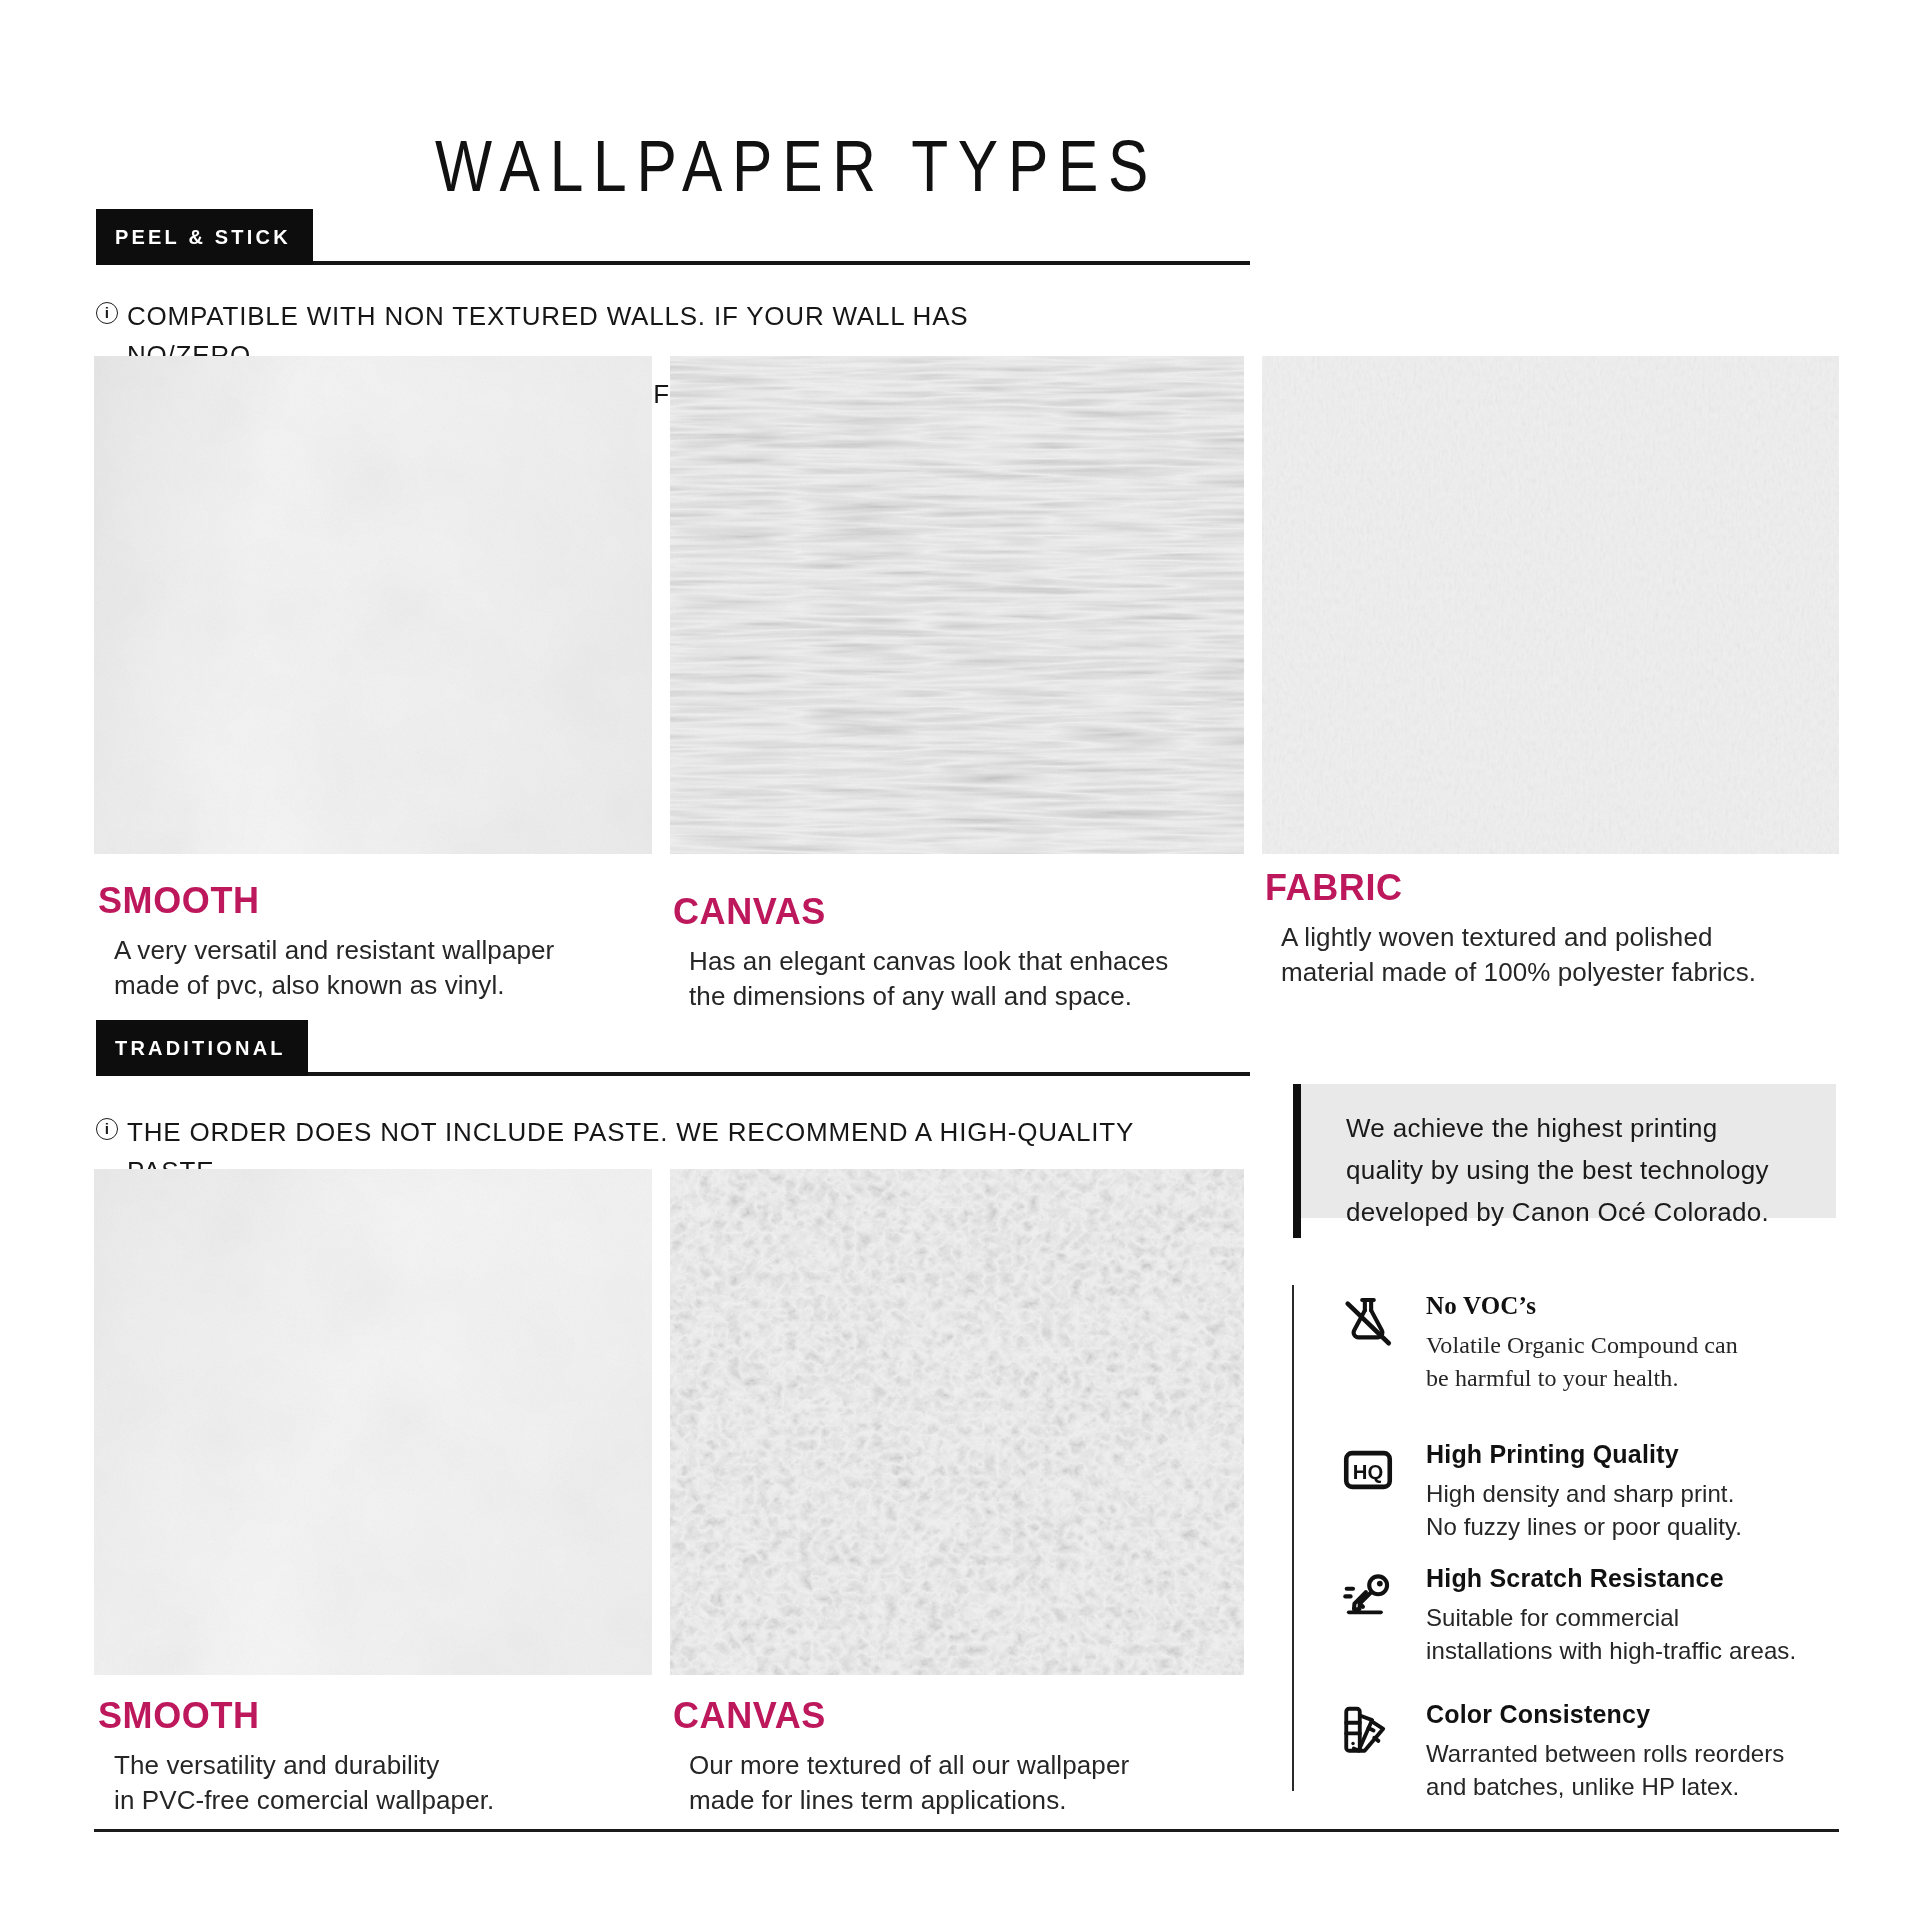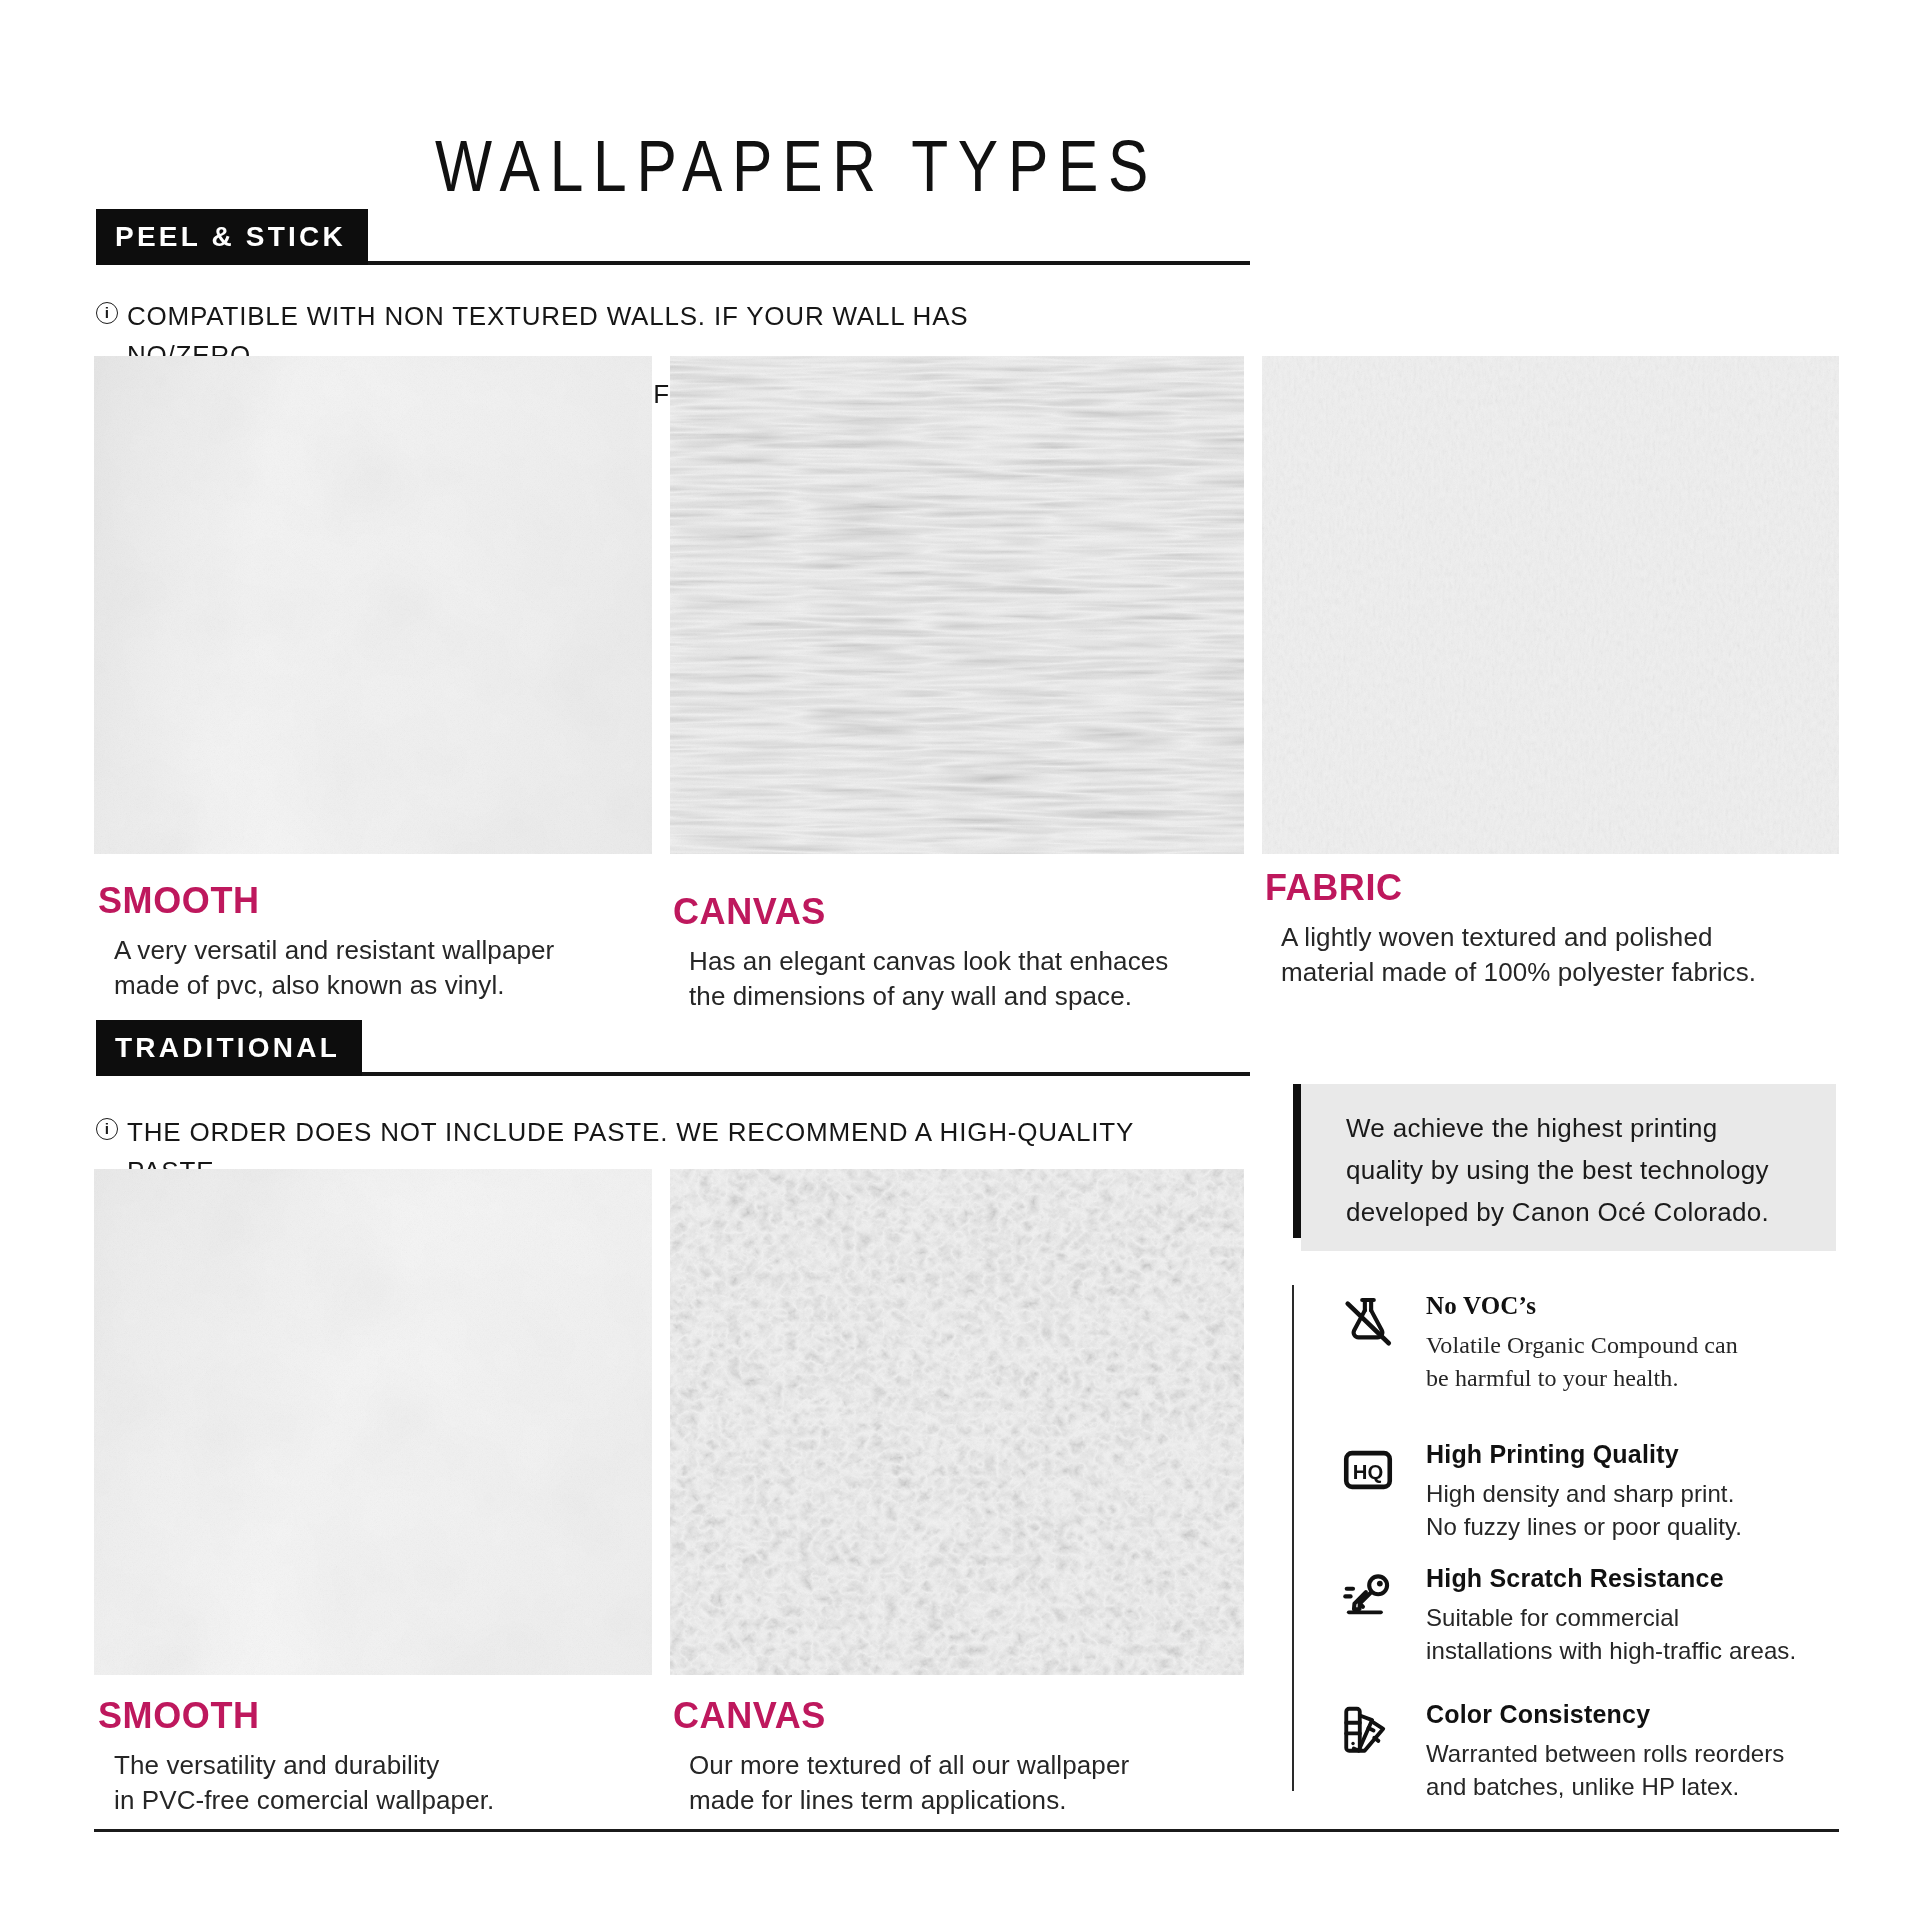--- a/index.html
+++ b/index.html
@@ -15,21 +15,21 @@
     font-size:72px;line-height:72px;letter-spacing:11.6px;
     color:#111;font-weight:400;white-space:nowrap;
     transform:scaleX(0.84);transform-origin:0 50%;
   }
 
   
   .section-head{position:absolute;left:96px;width:1154px;height:56px;}
   .section-head .rule{position:absolute;left:0;bottom:0;width:100%;height:3.9px;background:#151515;}
   .section-label{
     position:absolute;left:0;top:0;background:#0d0d0d;color:#fff;
-    font-size:28px;line-height:28px;letter-spacing:3.2px;font-weight:600;
+    font-size:20px;line-height:28px;letter-spacing:3.2px;font-weight:600;
     padding:13.5px 22px 14.8px 19px;white-space:nowrap;
   }
 
   
   .note{position:absolute;left:96px;}
   .info-icon{
     position:absolute;left:0;top:5.1px;width:22px;height:22px;border:1.9px solid #1c1c1c;border-radius:50%;
     display:flex;align-items:center;justify-content:center;
     font-size:15.4px;font-weight:700;line-height:1;color:#1c1c1c;box-sizing:border-box;
   }
@@ -42,21 +42,21 @@
   .swatch{position:absolute;overflow:hidden;}
   .swatch svg.tex{position:absolute;left:0;top:0;width:100%;height:100%;display:block;}
 
   
   .caption{position:absolute;}
   .cap-label{font-size:36px;line-height:39px;font-weight:700;letter-spacing:0.6px;color:#be185d;margin:0 0 13px 0;}
   .cap-desc{font-size:26px;line-height:35px;letter-spacing:0.1px;color:#262626;white-space:pre-line;margin-left:16px;}
 
   
   .qbar{position:absolute;left:1293px;top:1084px;width:8.3px;height:154px;background:#0f0f0f;}
-  .qbox{position:absolute;left:1301px;top:1084px;width:535px;height:167px;background:#e9e9e9;}
+  .qbox{position:absolute;left:1301px;top:1084px;width:535px;height:134px;background:#e9e9e9;}
   .qtext{
     position:absolute;left:45px;top:23px;
     font-size:26px;line-height:42px;letter-spacing:0.3px;color:#1a1a1a;white-space:pre-line;
   }
 
   
   .vline{position:absolute;left:1292px;top:1285px;width:1.9px;height:506px;background:#2a2a2a;}
   .feature{position:absolute;left:1339px;width:507px;}
   .ficon{position:absolute;left:0;top:1.3px;width:58px;height:58px;}
   .ficon svg{width:100%;height:100%;display:block;}

